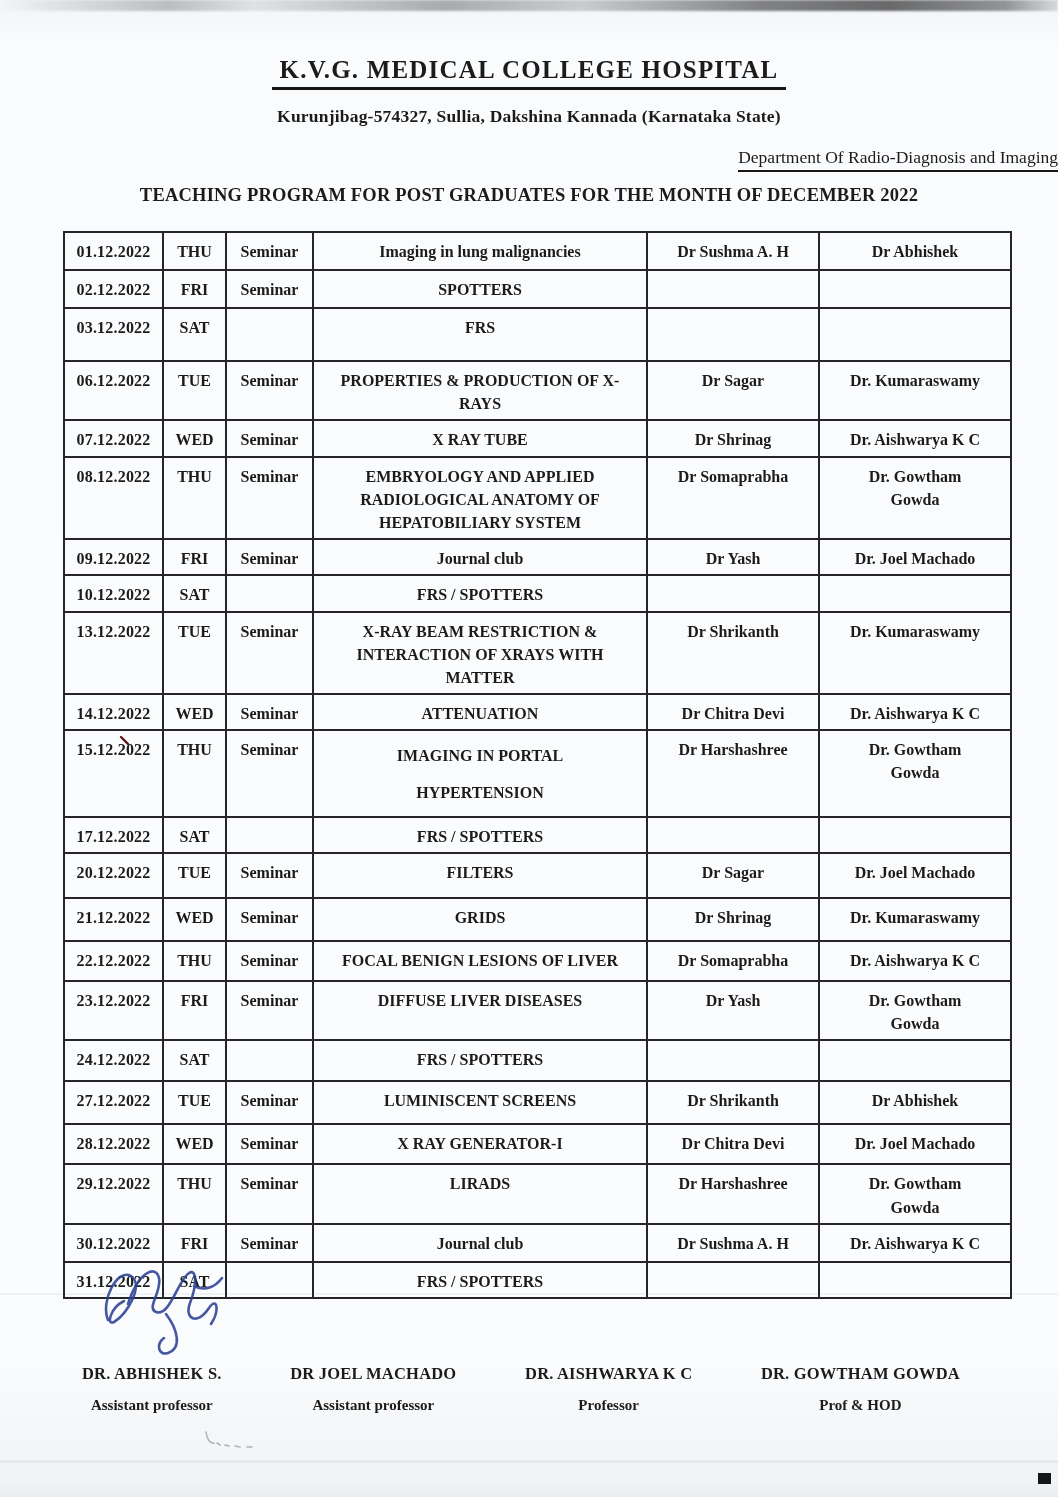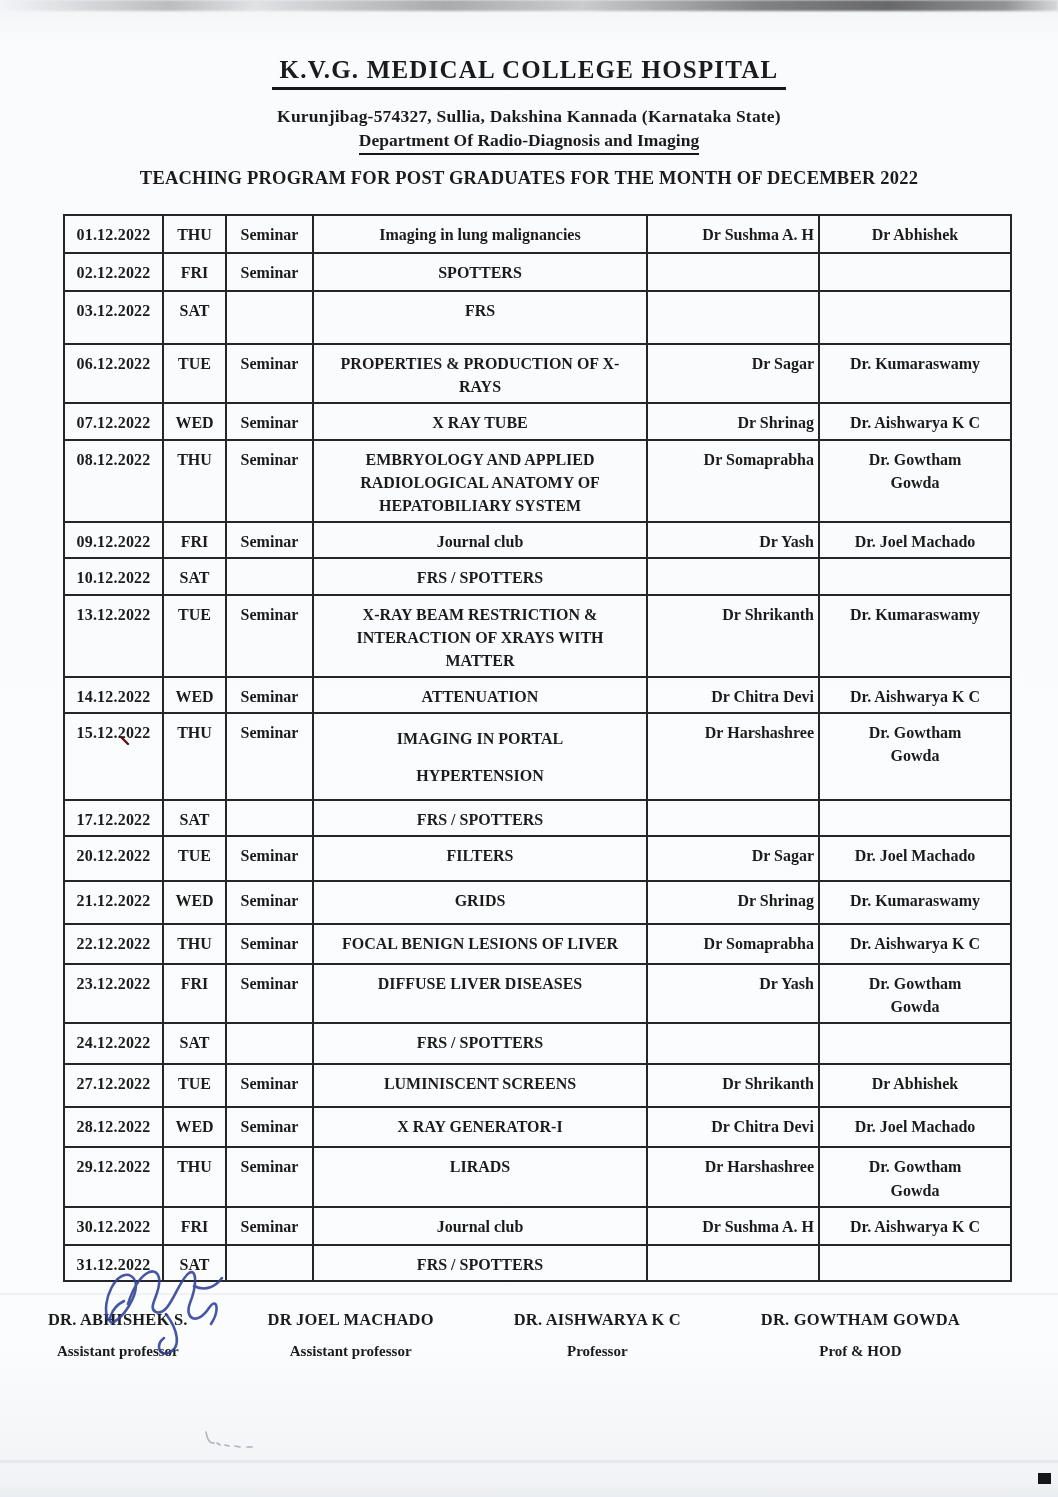--- a/index.html
+++ b/index.html
@@ -34,50 +34,50 @@
   .red-tick { position: absolute; left: 119px; top: 735px; }
 
   
   .doc-header { padding-top: 56px; text-align: center; }
   .doc-title {
     font-size: 25px; font-weight: bold; letter-spacing: 1.2px;
     display: inline-block; border-bottom: 3px solid #161616; padding: 0 8px 3px;
     margin: 0;
   }
   .doc-address { margin-top: 16px; font-size: 17.5px; font-weight: bold; letter-spacing: 0.2px; }
-  .doc-dept { margin-top: 3px; font-size: 17.5px; font-weight: bold; }
+  .doc-dept { margin-top: 20px; font-size: 17.5px; font-weight: normal; text-align: right; }
   .doc-dept span { display: inline-block; border-bottom: 2.5px solid #161616; padding-bottom: 2px; }
   .doc-program { margin-top: 13px; font-size: 18.5px; font-weight: bold; letter-spacing: 0.2px; }
 
   
   table.schedule {
     border-collapse: collapse; table-layout: fixed;
     width: 947px; margin: 25px 0 0 63px;
     font-size: 16px; font-weight: bold;
   }
   table.schedule td {
     border: 2px solid #26262a;
     vertical-align: top;
     padding: 7px 4px 4px;
     overflow: hidden;
     line-height: 1.45;
   }
   td.c-date  { text-align: center; letter-spacing: 0.2px; margin-left: 20px; }
   td.c-day   { text-align: center; }
   td.c-type  { text-align: center; }
   td.c-topic { text-align: center; white-space: pre-line; }
-  td.c-pres  { text-align: right; white-space: pre-line; }
+  td.c-pres  { text-align: center; white-space: pre-line; }
   td.c-mod   { text-align: center; white-space: pre-line; }
   tr.gap-row td.c-topic { line-height: 2.3; }
 
   
   .sign-block {
-    position: absolute; left: 0; top: 1310px; width: 100%;
+    position: absolute; left: 0; top: 1364px; width: 100%;
     display: flex; justify-content: space-between;
-    padding: 0 98px 0 48px;
+    padding: 0 98px 0 82px;
   }
   .signatory { text-align: center; }
   .signatory .sig-name { font-size: 16.5px; font-weight: bold; letter-spacing: 0.2px; text-align: left; }
   .signatory .sig-title { margin-top: 13px; font-size: 15px; font-weight: bold; }
   .signature-svg { position: absolute; left: 98px; top: 1256px; z-index: 3; }
 </style>
 </head>
 <body>
 
 <div class="page">

